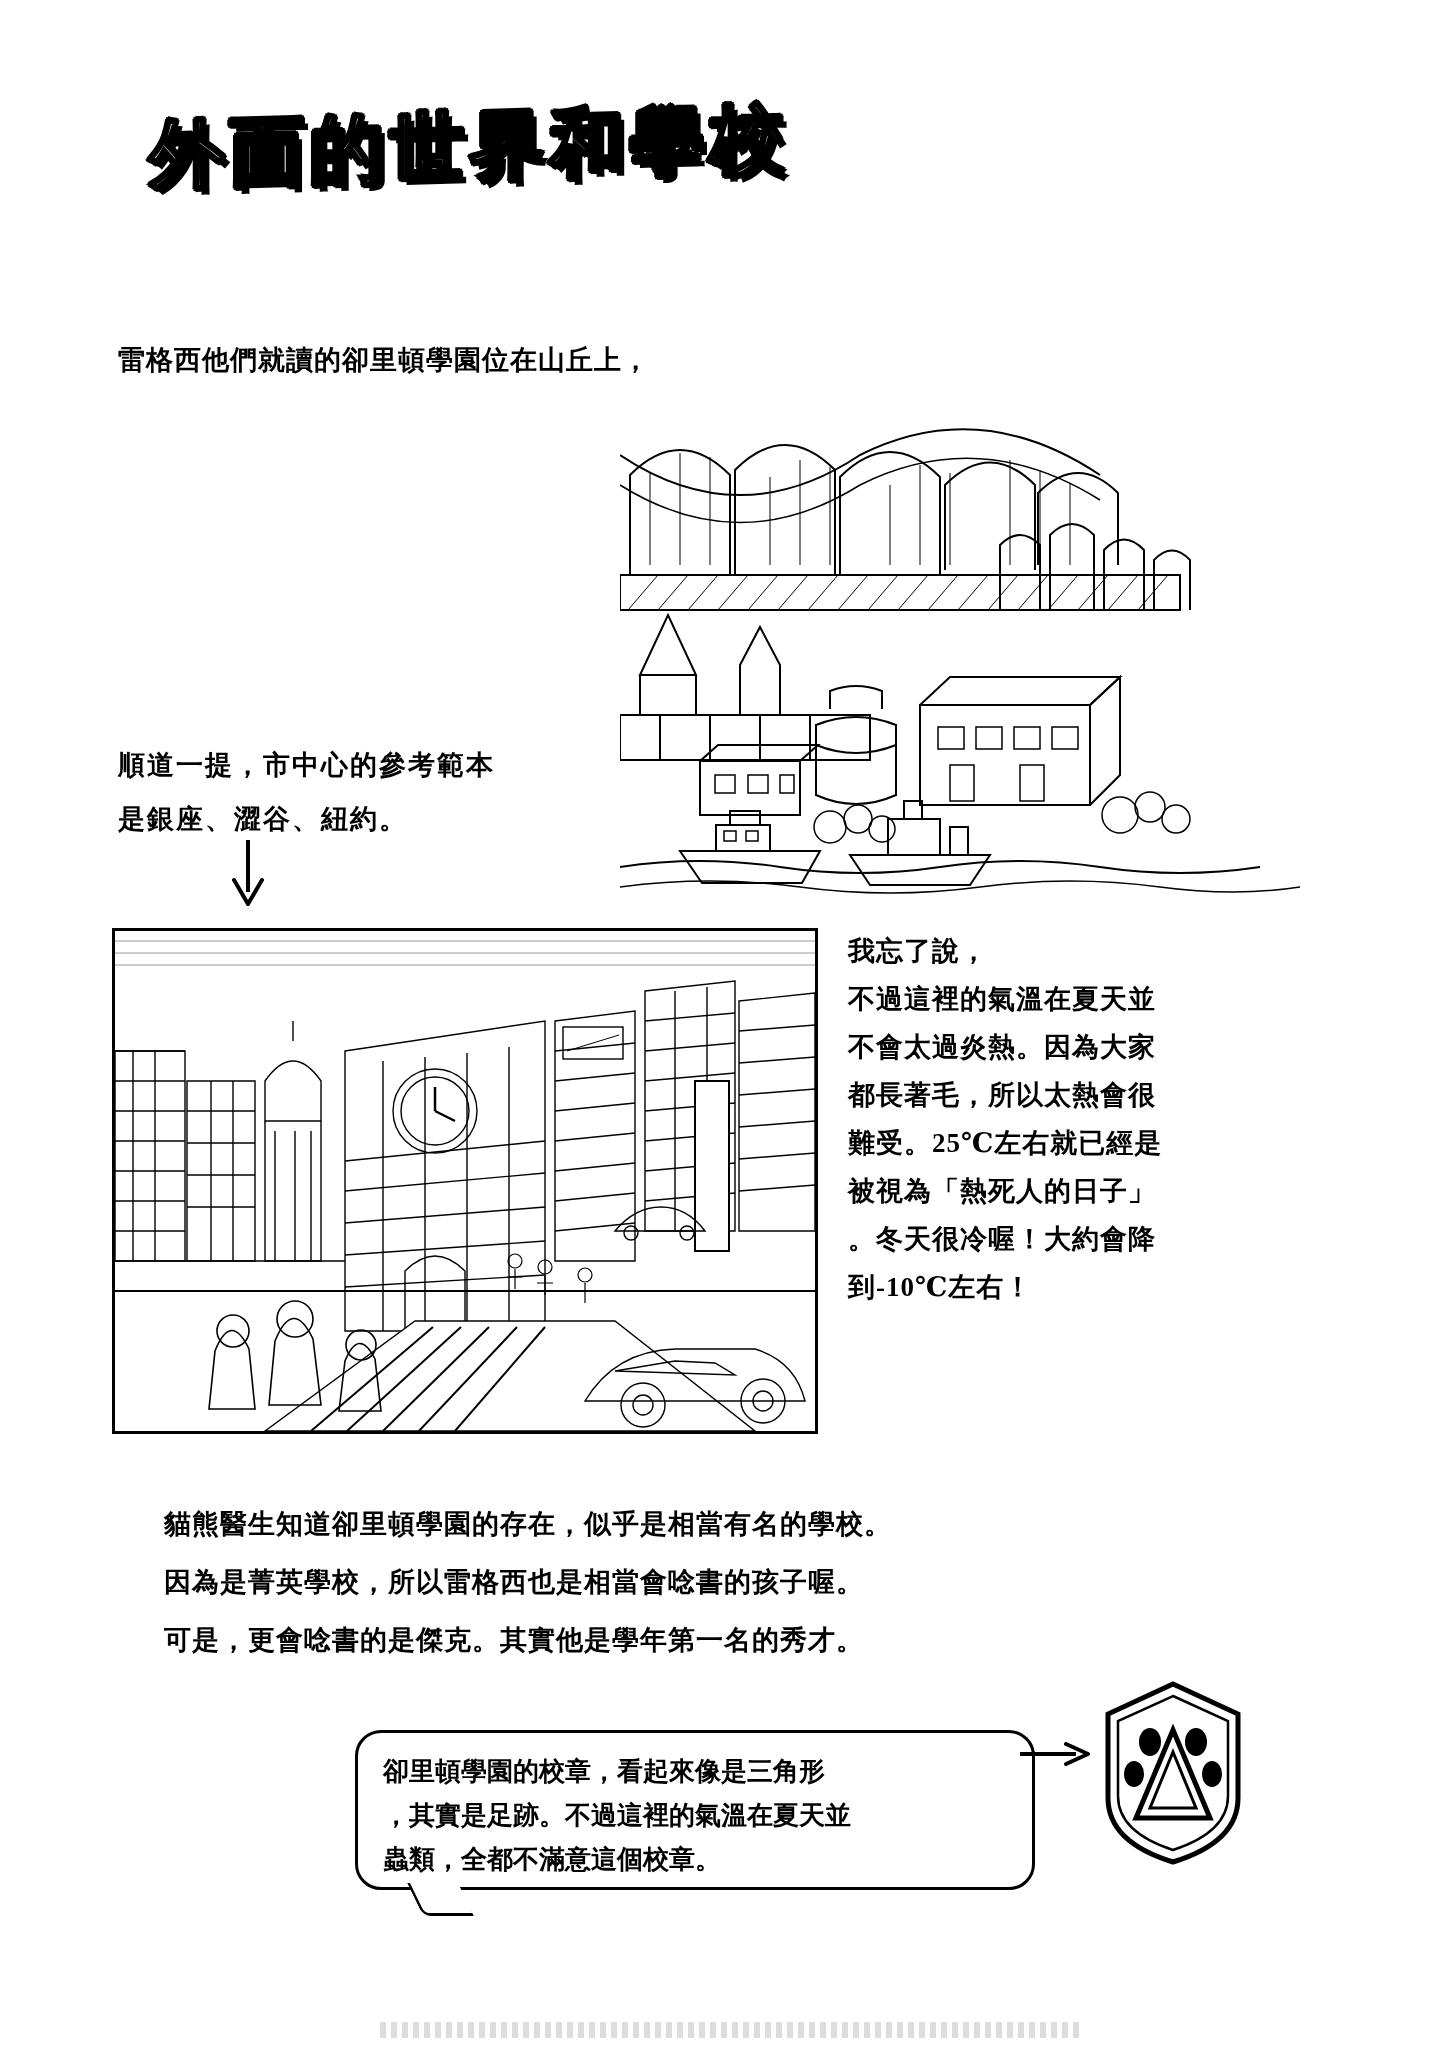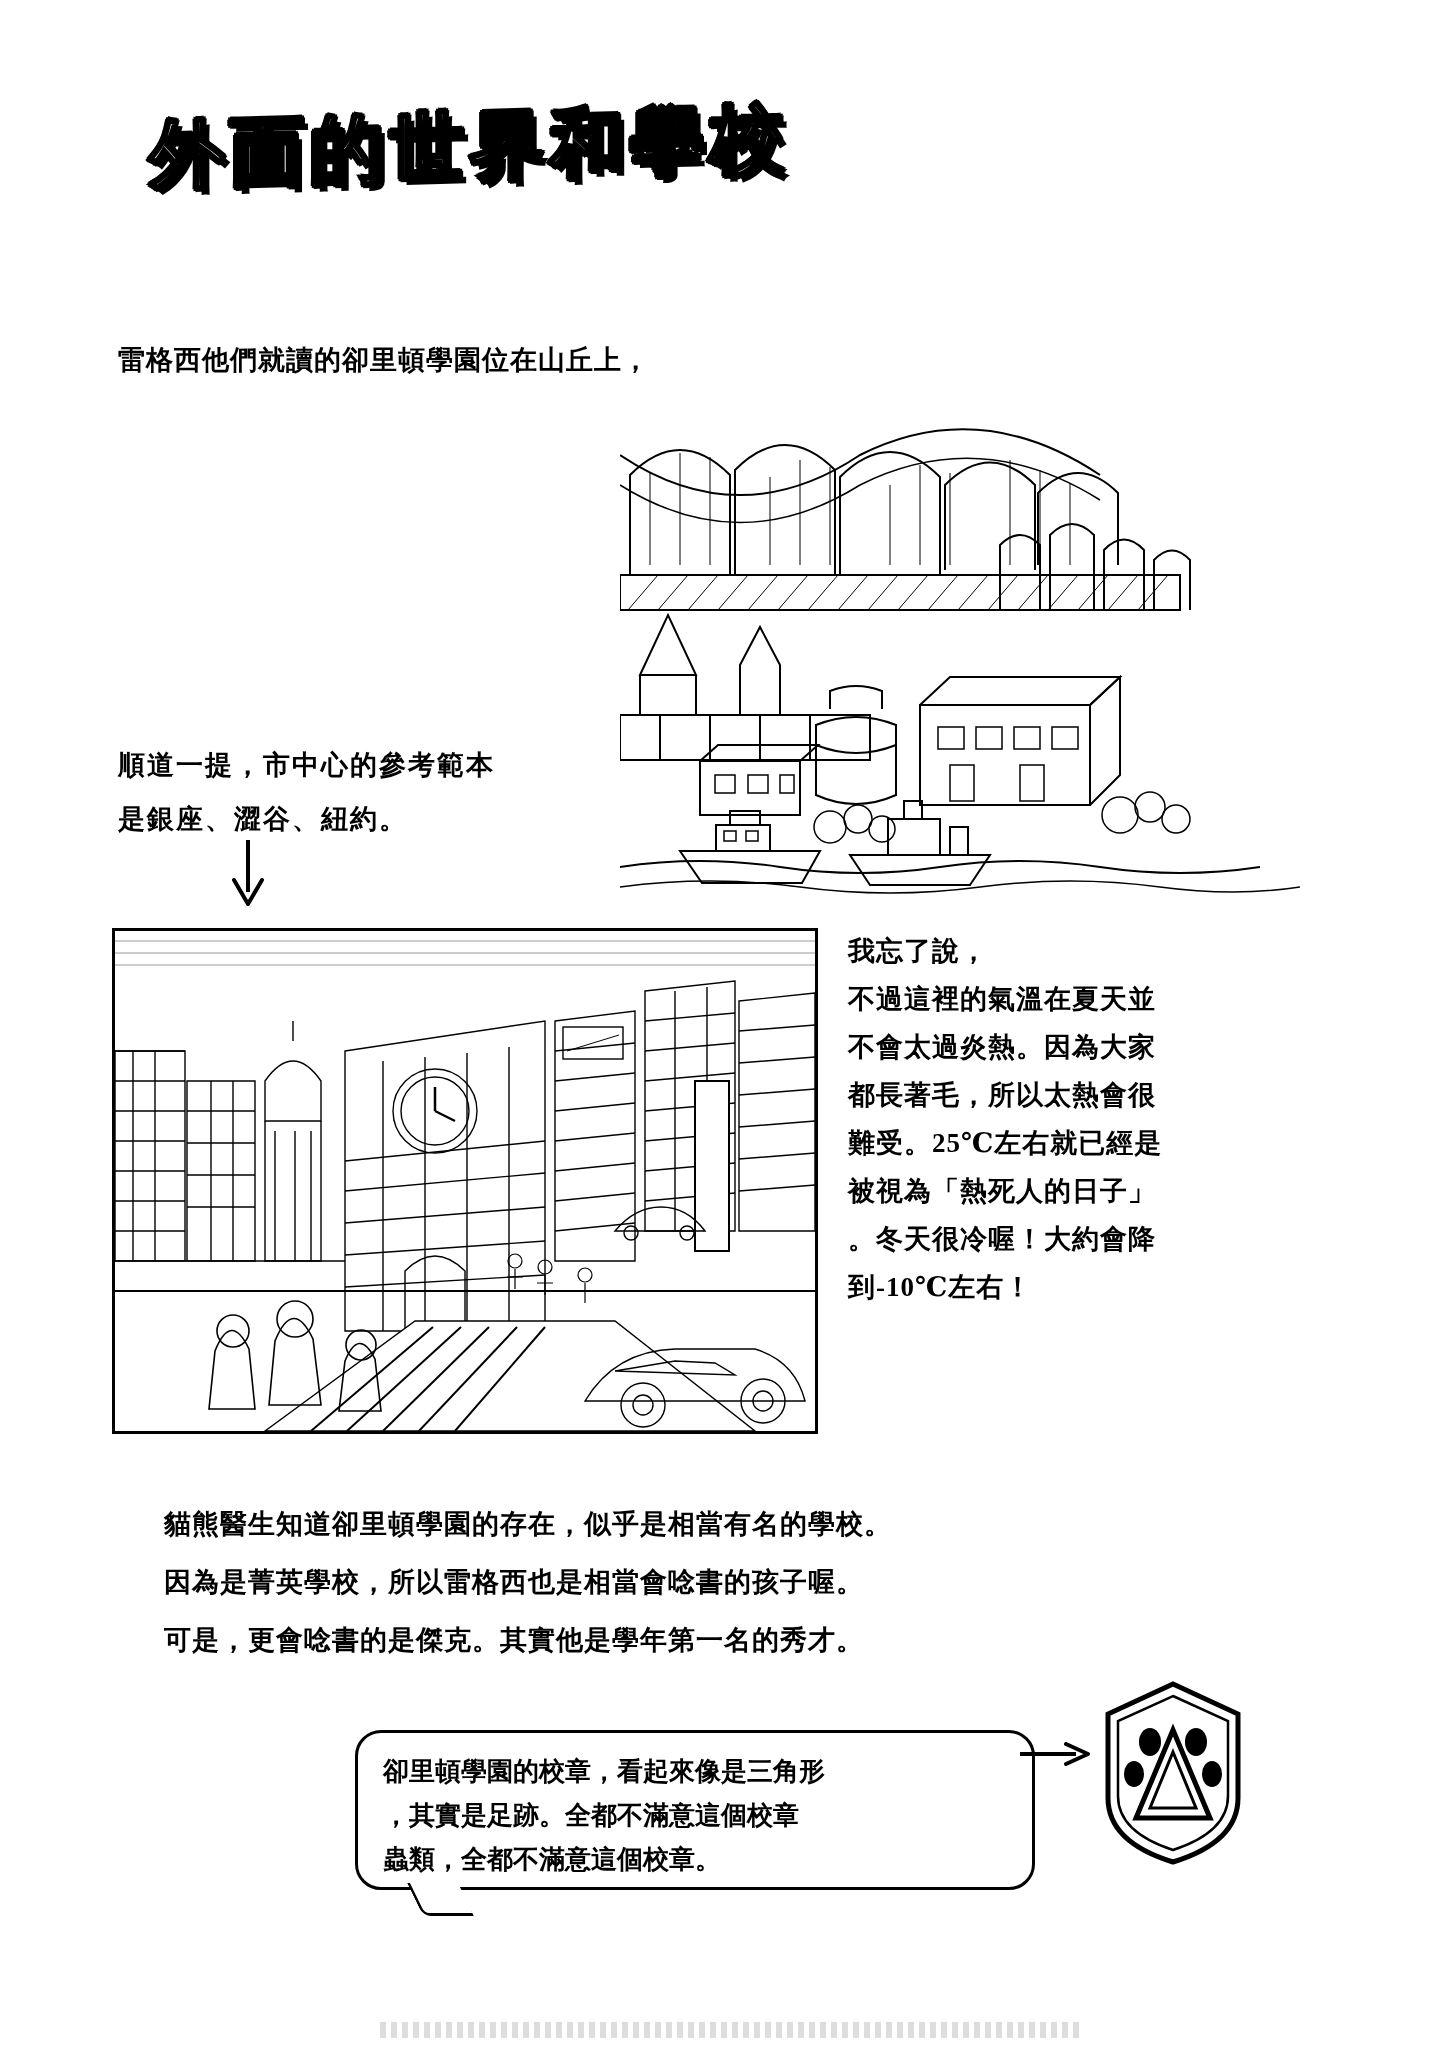--- a/index.html
+++ b/index.html
@@ -401,21 +401,21 @@
     <div>貓熊醫生知道卻里頓學園的存在，似乎是相當有名的學校。</div>
     <div>因為是菁英學校，所以雷格西也是相當會唸書的孩子喔。</div>
     <div>可是，更會唸書的是傑克。其實他是學年第一名的秀才。</div>
   </div>
 
   <div class="bubble">
     <div class="bubble-body"></div>
     <div class="tail"></div>
     <div class="bubble-text">
       <div>卻里頓學園的校章，看起來像是三角形</div>
-      <div>，其實是足跡。全都不滿意這個校章</div>
+      <div>，其實是足跡。不過這裡的氣溫在夏天並</div>
       <div>蟲類，全都不滿意這個校章。</div>
     </div>
   </div>
 
   <svg class="bubble-arrow" viewBox="0 0 70 24">
     <path d="M0 12 L56 12" stroke="#000" stroke-width="4" fill="none"></path>
     <path d="M46 2 L68 12 L46 22" stroke="#000" stroke-width="4" fill="none" stroke-linecap="round" stroke-linejoin="round"></path>
   </svg>
 
   <svg class="crest" viewBox="0 0 150 190">

